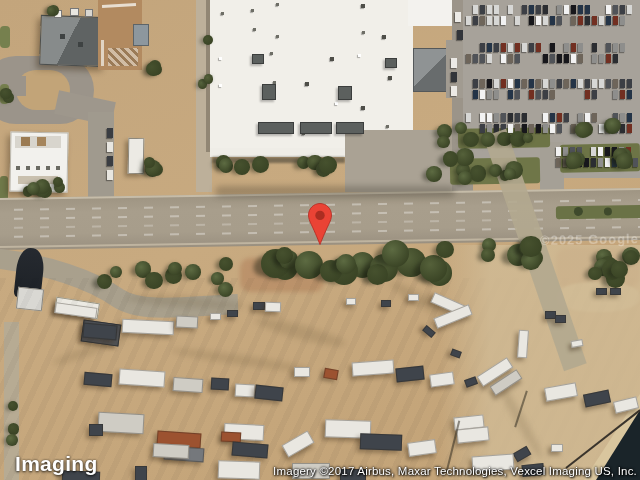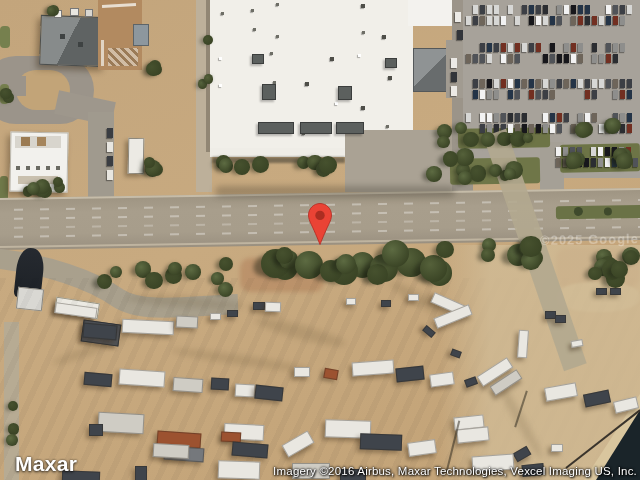--- a/index.html
+++ b/index.html
@@ -606,15 +606,15 @@
   <div class="sh" style="left:452px;top:420px;width:2px;height:52px;background:rgba(40,35,25,.5);transform:rotate(14deg);"></div>
   <div class="sh" style="left:520px;top:390px;width:2px;height:38px;background:rgba(40,35,25,.5);transform:rotate(18deg);"></div>
 
   <div class="lbl" id="wmark">©2025 Google</div>
 
   <svg class="sh" width="26" height="44" viewBox="0 0 26 44" style="left:307px;top:202px;cursor:pointer;">
     <path d="M13 1.5 C6.6 1.5 1.5 6.7 1.5 13.1 c0 2.9 1.1 6.1 2.8 9.4 C7.5 28.8 13 42.5 13 42.5 s5.5 -13.7 8.7 -20 c1.7 -3.3 2.8 -6.5 2.8 -9.4 C24.5 6.7 19.4 1.5 13 1.5 Z" fill="#EA4335" stroke="#B3261E" stroke-width="0.8"></path>
     <circle cx="13" cy="13.4" r="4.7" fill="#AB2D21"></circle>
   </svg>
 
-  <div class="lbl" id="glogo">Maxar</div>
-  <div class="lbl" id="attrib">Imagery ©2016 Airbus, Maxar Technologies, Vexcel Imaging US, Inc.</div>
+  <div class="lbl" id="glogo">Imaging</div>
+  <div class="lbl" id="attrib">Imagery ©2017 Airbus, Maxar Technologies, Vexcel Imaging US, Inc.</div>
 </div>
 
 </body></html>

